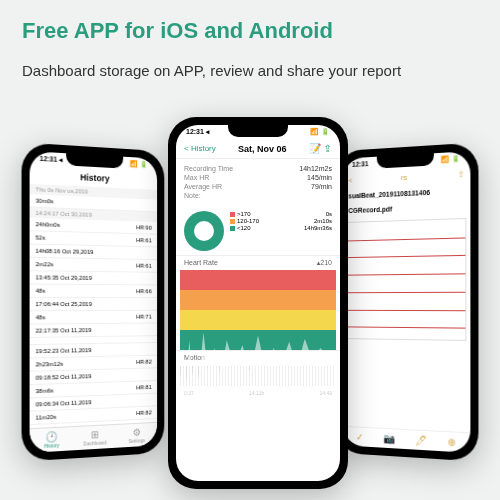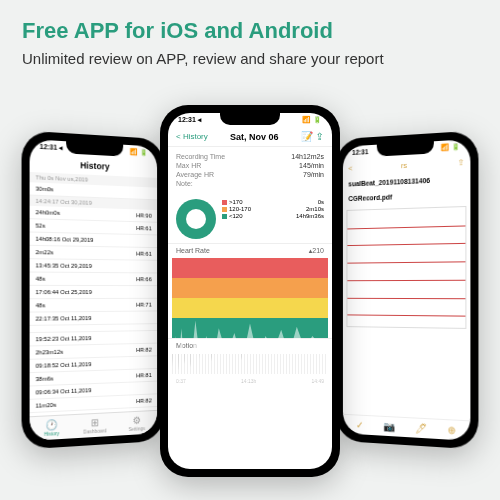--- a/index.html
+++ b/index.html
@@ -1,24 +1,24 @@
 <!DOCTYPE html>
 <html><head>
 <meta charset="utf-8">
 <style>
 *{margin:0;padding:0;box-sizing:border-box;font-family:-apple-system,sans-serif}
 body{background:#f0f2f1;width:500px;height:500px;overflow:hidden;position:relative}
 .hdr{padding:18px 22px 8px}
-.t1{color:#2a9d7e;font-size:22px;font-weight:600;margin-bottom:6px}
+.t1{color:#2a9d7e;font-size:22px;font-weight:600;margin-bottom:18px}
 .t2{color:#333;font-size:15px}
 .phones{position:relative;height:400px;margin-top:10px}
 .phone{position:absolute;background:#000;border-radius:28px;padding:8px;box-shadow:0 8px 30px rgba(0,0,0,.25)}
 .screen{background:#fff;border-radius:22px;overflow:hidden;position:relative;height:100%}
 .p-left{width:150px;height:310px;left:20px;top:50px;transform:perspective(800px) rotateY(18deg);z-index:1}
-.p-center{width:180px;height:372px;left:160px;top:20px;z-index:3}
+.p-center{width:180px;height:372px;left:168px;top:20px;z-index:3}
 .p-right{width:150px;height:310px;right:20px;top:50px;transform:perspective(800px) rotateY(-18deg);z-index:1}
 .notch{position:absolute;top:0;left:50%;transform:translateX(-50%);width:60px;height:12px;background:#000;border-radius:0 0 10px 10px;z-index:10}
 .sbar{display:flex;justify-content:space-between;padding:3px 10px;font-size:7px;font-weight:600}
 .nav{display:flex;align-items:center;justify-content:space-between;padding:4px 8px;border-bottom:.5px solid #eee;font-size:8px}
 .nav-t{font-weight:600;font-size:9px}
 .back{color:#2a9d7e;font-size:8px}
 .icn{color:#2a9d7e;font-size:10px}
 .stats{padding:6px 8px;font-size:7px}
 .stat-row{display:flex;justify-content:space-between;margin-bottom:2px}
 .stat-l{color:#888}
@@ -46,21 +46,21 @@
 .pdf-t{padding:4px 6px;font-size:7px;font-weight:600}
 .ecg{margin:4px;border:.5px solid #ddd;height:120px;background:repeating-linear-gradient(0deg,#fdd 0 .5px,transparent .5px 8px),repeating-linear-gradient(90deg,#fdd 0 .5px,transparent .5px 8px);position:relative}
 .ecg-line{position:absolute;width:100%;height:1px;background:#c44}
 .note-bar{position:absolute;bottom:0;left:0;right:0;display:flex;justify-content:space-around;padding:4px;border-top:.5px solid #eee;color:#d4a84b;font-size:10px}
 </style>
 </head>
 <body>
 
 <div class="hdr">
   <div class="t1">Free APP for iOS and Android</div>
-  <div class="t2">Unlimited review on APP, review and share your report</div>
+  <div class="t2">Dashboard storage on APP, review and share your report</div>
 </div>
 
 <div class="phones">
 
   <div class="phone p-left">
     <div class="screen">
       <div class="notch"></div>
       <div class="sbar">
           <span>12:31 ◂</span>
           <span>📶 🔋</span>

